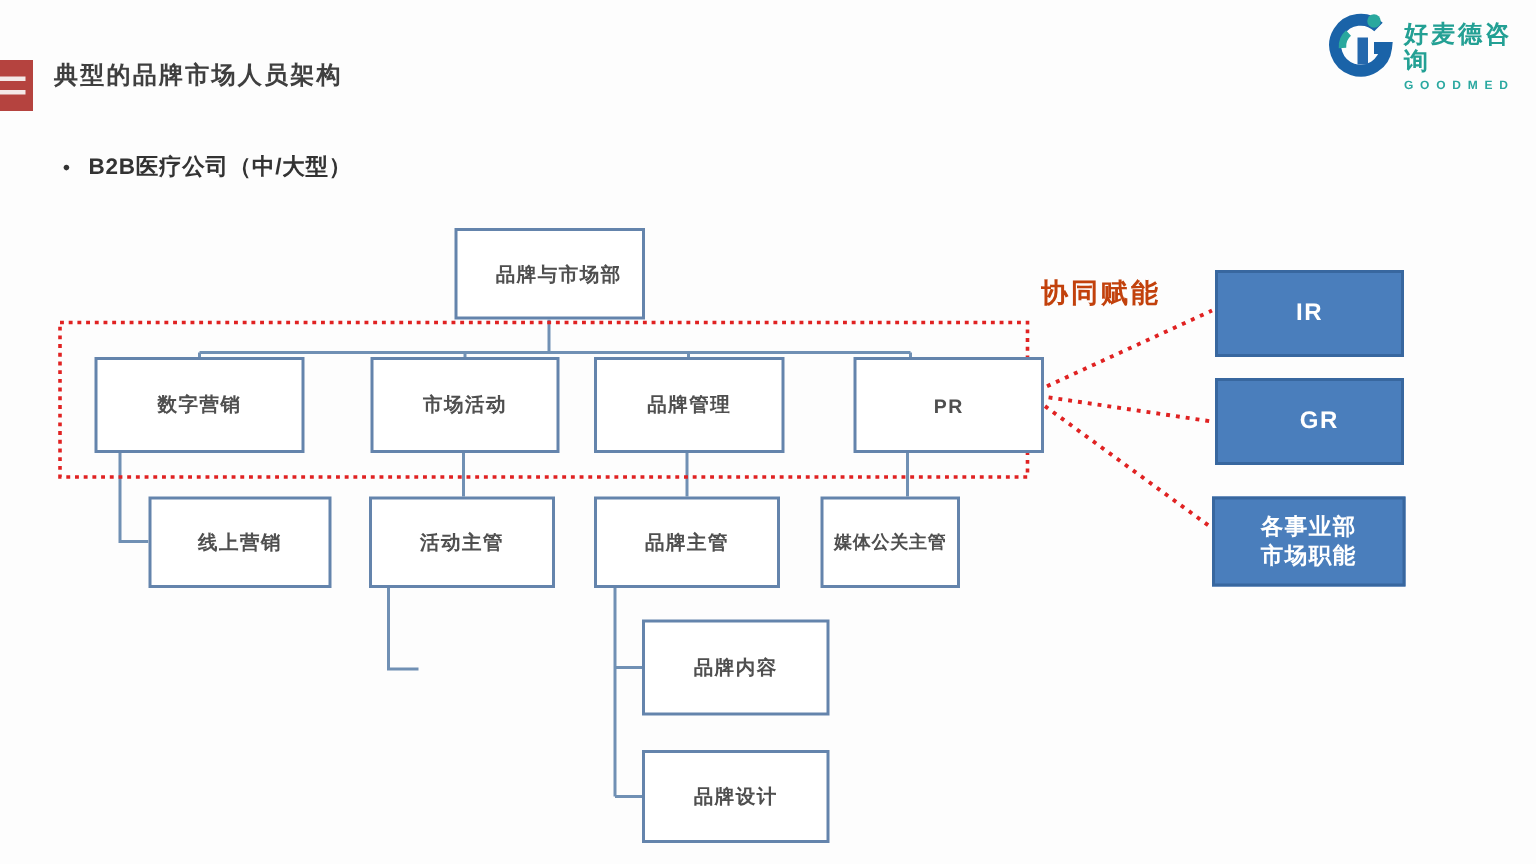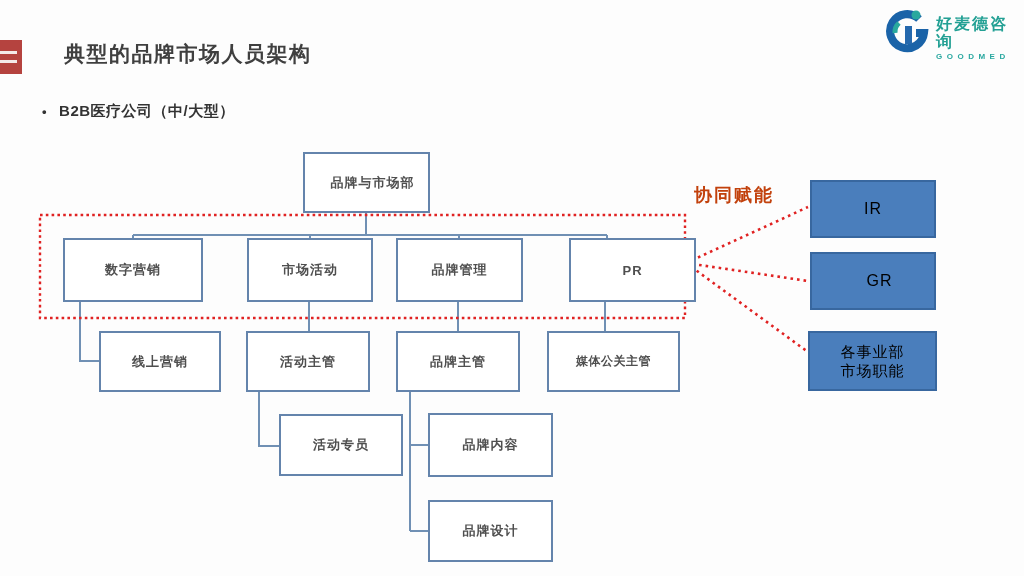--- a/index.html
+++ b/index.html
@@ -15,21 +15,21 @@
     position:absolute;left:-6px;top:40px;width:28px;height:34px;
     background:#b5433f;
   }
   .accent-block .bar{
     position:absolute;left:5px;right:5px;height:3px;background:#f4e9e8;
   }
   .accent-block .bar.b1{top:11px;}
   .accent-block .bar.b2{top:20px;}
   .page-title{
     position:absolute;left:36px;top:40px;
-    font-size:21px;font-weight:bold;color:#3f3f3f;letter-spacing:1.5px;margin-left:28px;
+    font-size:16px;font-weight:bold;color:#3f3f3f;letter-spacing:1.5px;
   }
   .bullet-row{
     position:absolute;left:42px;top:102px;
     font-size:15px;font-weight:bold;color:#333333;letter-spacing:0.5px;
     display:flex;align-items:center;gap:12px;
   }
   .bullet-row .dot{font-size:13px;color:#333;}
   
   .logo{
     position:absolute;left:886px;top:8px;display:flex;align-items:center;gap:4px;
@@ -43,21 +43,21 @@
     background:#ffffff;border:2px solid #6484ac;
     display:flex;align-items:center;justify-content:center;
     font-size:13px;font-weight:600;color:#4f4f4f;letter-spacing:1px;
     box-sizing:border-box;text-align:center;
   }
   .node.small{font-size:12px;letter-spacing:0.5px;}
   .bluebox{
     position:absolute;z-index:2;
     background:#4a7ebc;border:2px solid #38679f;
     display:flex;align-items:center;justify-content:center;
-    font-size:16px;font-weight:400;color:#000000;letter-spacing:1px;
+    font-size:16px;font-weight:700;color:#ffffff;letter-spacing:1px;
     box-sizing:border-box;text-align:center;
   }
   .bluebox.multiline{font-size:15px;line-height:1.3;white-space:pre-line;}
   .collab-label{
     position:absolute;left:694px;top:183px;z-index:3;
     font-size:18px;font-weight:bold;color:#c2410c;letter-spacing:2px;
   }
   .connector-layer{
     position:absolute;left:0;top:0;width:1024px;height:576px;z-index:1;
   }
@@ -120,23 +120,22 @@
   <div class="node" style="left:303px;top:152px;width:127px;height:61px;padding-left:12px;">品牌与市场部</div>
 
   <div class="node" style="left:63px;top:238px;width:140px;height:64px;">数字营销</div>
   <div class="node" style="left:396px;top:238px;width:127px;height:64px;">品牌管理</div>
   <div class="node" style="left:247px;top:238px;width:126px;height:64px;">市场活动</div>
   <div class="node" style="left:545px;top:238px;width:127px;height:64px;margin-left:24px;">PR</div>
 
   <div class="node" style="left:246px;top:331px;width:124px;height:61px;">活动主管</div>
   <div class="node" style="left:99px;top:331px;width:122px;height:61px;">线上营销</div>
   <div class="node" style="left:396px;top:331px;width:124px;height:61px;">品牌主管</div>
-  <div class="node small" style="left:547px;top:331px;width:133px;height:61px;">媒体公关主管</div>
+  <div class="node small" style="left:547px;top:331px;width:93px;height:61px;">媒体公关主管</div>
 
-  <div class="node" style="left:279px;top:414px;width:124px;height:62px;">活动专员</div>
   <div class="node" style="left:428px;top:413px;width:125px;height:64px;">品牌内容</div>
   <div class="node" style="left:428px;top:500px;width:125px;height:62px;">品牌设计</div>
 
   <div class="collab-label">协同赋能</div>
   <div class="bluebox" style="left:810px;top:180px;width:126px;height:58px;">IR</div>
   <div class="bluebox" style="left:810px;top:252px;width:126px;height:58px;padding-left:13px;">GR</div>
   <div class="bluebox multiline" style="left:808px;top:331px;width:129px;height:60px;">各事业部
 市场职能</div>
 
 </div>

